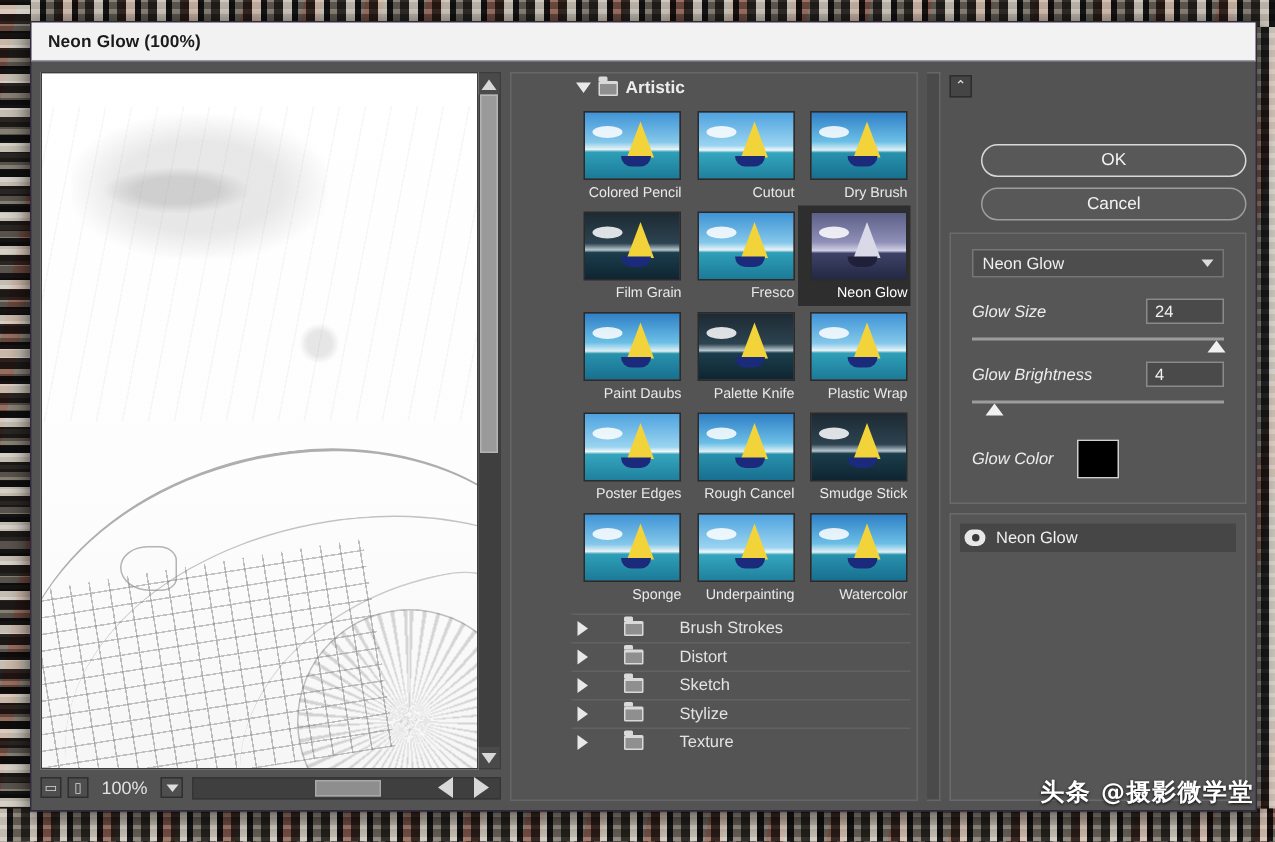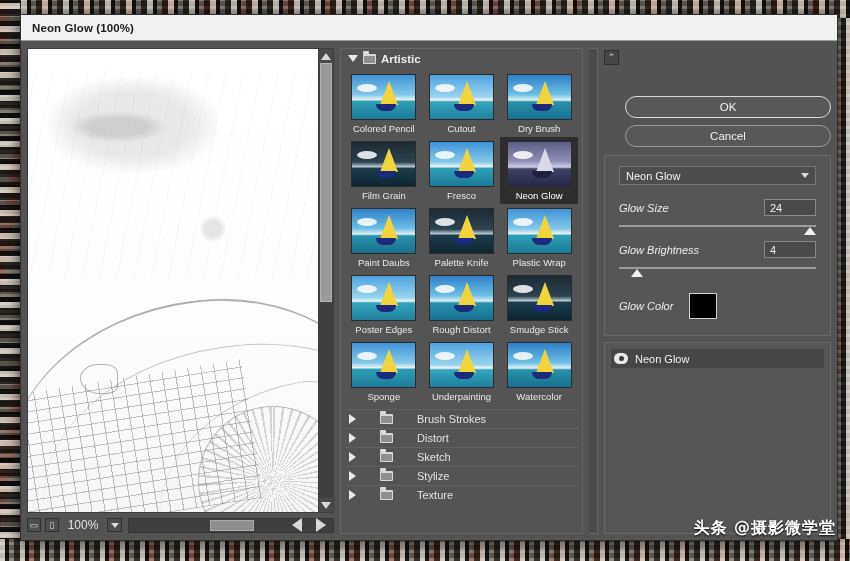--- a/index.html
+++ b/index.html
@@ -174,24 +174,25 @@
     background: #8e8e8e; border: 1px solid #a8a8a8;
   }
   .tri { width: 0; height: 0; }
   .tri-up    { border-left: 5px solid transparent; border-right: 5px solid transparent; border-bottom: 7px solid #d8d8d8; }
   .tri-down  { border-left: 5px solid transparent; border-right: 5px solid transparent; border-top: 7px solid #d8d8d8; }
   .tri-left  { border-top: 7px solid transparent; border-bottom: 7px solid transparent; border-right: 10px solid #d8d8d8; }
   .tri-right { border-top: 7px solid transparent; border-bottom: 7px solid transparent; border-left: 10px solid #d8d8d8; }
 
   
   #gallery {
-    width: 243px; background: #545454;
+    width: 272px; background: #545454;
     border: 1px solid #666; 
     display: flex; flex-direction: column;
     overflow: hidden;
+    padding-left: 36px;
   }
   #gallery-inner { flex: 1; overflow: hidden; padding: 0 4px; }
   .cat-header {
     display: flex; align-items: center; gap: 5px;
     height: 19px; padding-left: 3px;
   }
   .cat-header .lbl { color: #ededed; font-size: 11.5px; font-weight: bold; }
   .cat-row {
     display: flex; align-items: center; gap: 24px;
     height: 19px; padding-left: 4px;
@@ -211,21 +212,21 @@
   .folder::after {
     content:""; position:absolute; left:1px; top:2px; right:1px; bottom:1px;
     background: #8f8f8f;
   }
 
   #thumb-grid {
     display: grid; grid-template-columns: repeat(3, 1fr);
     gap: 0px; padding: 2px 0 4px 0;
   }
   .thumb-cell {
-    display: flex; flex-direction: column; align-items: center;
+    display: flex; flex-direction: column; align-items: flex-end;
     padding: 4px 2px 3px 2px;
   }
   .thumb-cell.selected { background: #2e2e2e; }
   .thumb-img {
     width: 65px; height: 46px; border: 1px solid #2b2b2b;
     position: relative; overflow: hidden;
     background: linear-gradient(180deg,#3f93d6 0%,#6fc0ea 45%,#d9ecf2 58%,#2e9ab5 62%,#1d7f9e 100%);
   }
   .thumb-img .cloud {
     position:absolute; width: 20px; height: 8px; background: rgba(255,255,255,.85);
@@ -481,21 +482,21 @@
                 <div class="hull"></div>
               </div>
               <div class="thumb-label">Poster Edges</div>
             </div>
             <div class="thumb-cell">
               <div class="thumb-img" style="background: linear-gradient(rgb(47, 127, 198) 0%, rgb(107, 191, 230) 44%, rgb(223, 240, 245) 57%, rgb(40, 146, 173) 61%, rgb(24, 111, 144) 100%);">
                 <div class="cloud"></div>
                 <div class="sail"></div>
                 <div class="hull"></div>
               </div>
-              <div class="thumb-label">Rough Distort</div>
+              <div class="thumb-label">Rough Cancel</div>
             </div>
             <div class="thumb-cell">
               <div class="thumb-img" style="background: linear-gradient(rgb(29, 42, 51) 0%, rgb(44, 67, 80) 46%, rgb(185, 200, 207) 56%, rgb(27, 61, 76) 60%, rgb(15, 37, 49) 100%);">
                 <div class="cloud"></div>
                 <div class="sail"></div>
                 <div class="hull"></div>
               </div>
               <div class="thumb-label">Smudge Stick</div>
             </div>
             <div class="thumb-cell">

